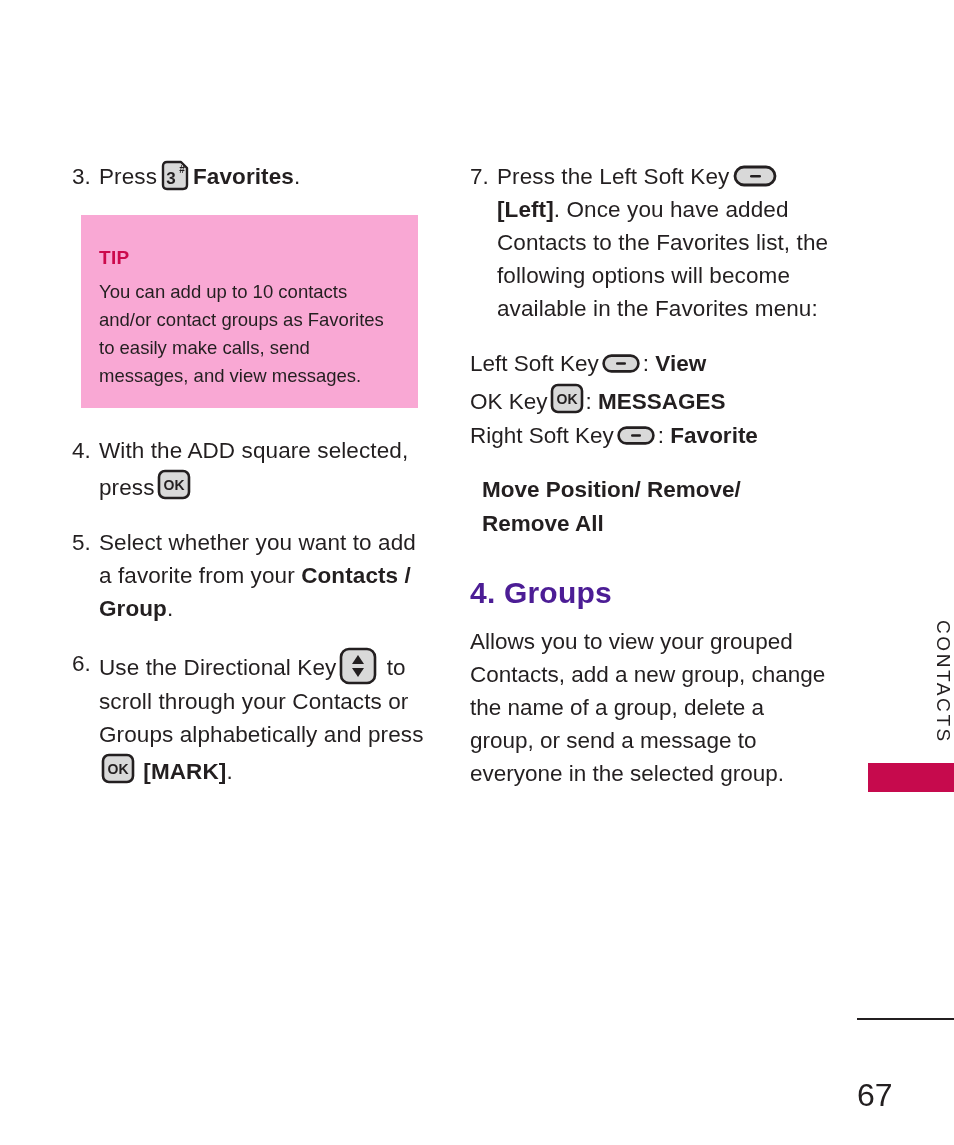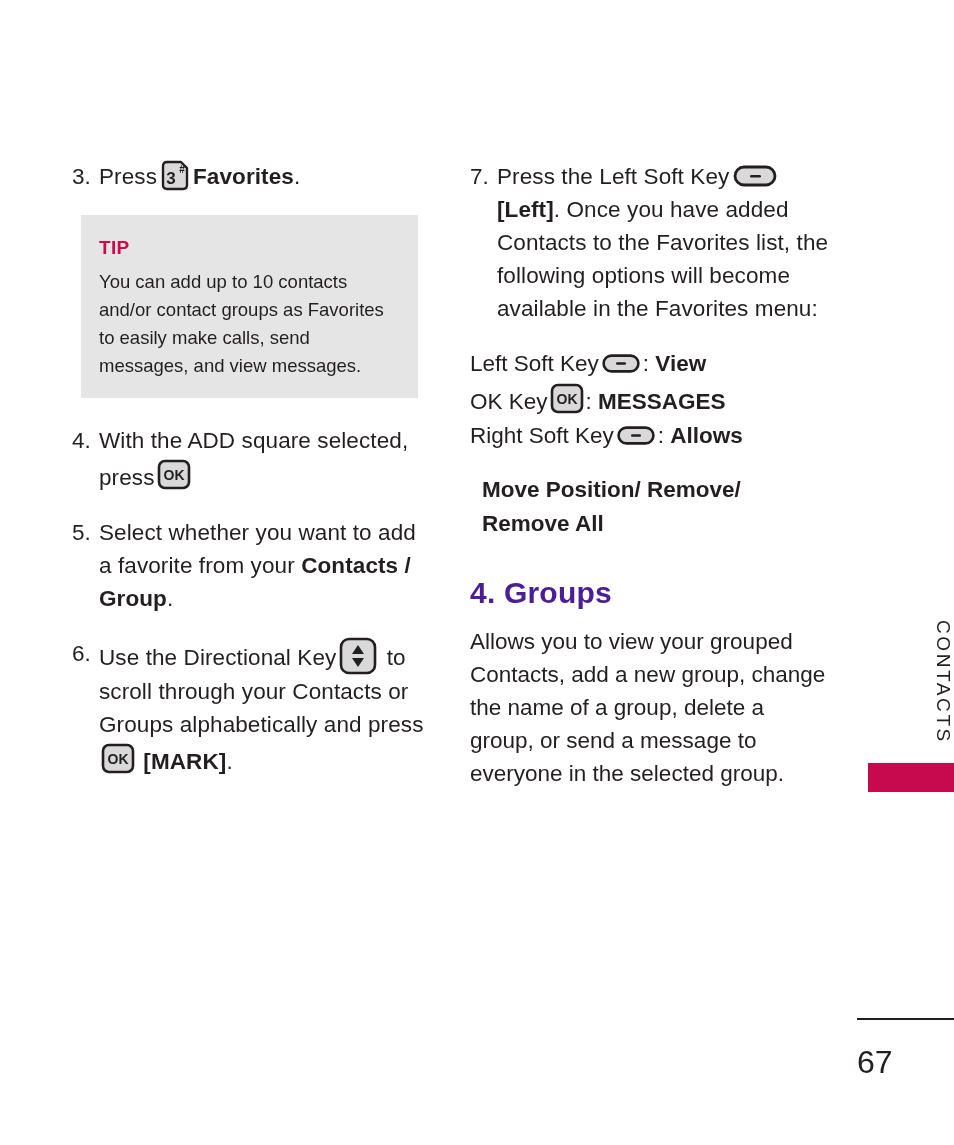--- a/index.html
+++ b/index.html
@@ -50,24 +50,24 @@
   .para {
     font-size: 22.5px;
     line-height: 33px;
     margin: 0 0 20px 0;
   }
 
   b, .bold { font-weight: bold; text-align: right; }
 
   
   .tip-box {
-    background: #e5e5e5;
+    background: #f9a8d4;
     width: 337px;
     margin: 4px 0 26px 9px;
-    padding: 22px 18px 18px 18px;
+    padding: 32px 18px 18px 18px;
     box-sizing: border-box;
   }
   .tip-title {
     color: #cc0a4c;
     font-weight: bold;
     font-size: 19px;
     line-height: 22px;
     margin-bottom: 9px;
     letter-spacing: 0.3px;
   }
@@ -178,21 +178,21 @@
     position: absolute;
     left: 857px;
     top: 1018px;
     width: 97px;
     height: 2px;
     background: #231f20;
   }
   .page-number {
     position: absolute;
     left: 857px;
-    top: 1043px;
+    top: 1076px;
     width: 76px;
     text-align: left;
     font-size: 32px;
     line-height: 38px;
     color: #231f20;
   }
 </style>
 </head>
 <body>
 
@@ -259,21 +259,21 @@
             </svg></span><span>:</span> <span class="bold">View</span></div>
 
       <div class="softkey-row"><span>OK Key</span><span class="key key-ok"><svg viewBox="0 0 34 31" width="34" height="31" aria-hidden="true">
               <rect x="2" y="2" width="30" height="27" rx="6" ry="6" fill="#d9d9d9" stroke="#231f20" stroke-width="2.6"></rect>
               <text x="17" y="21" font-family="'Liberation Sans', sans-serif" font-size="14" font-weight="bold" fill="#231f20" text-anchor="middle">OK</text>
             </svg></span><span>:</span> <span class="bold">MESSAGES</span></div>
 
       <div class="softkey-row"><span>Right Soft Key</span><span class="key key-soft small"><svg viewBox="0 0 38 19" width="38" height="19" aria-hidden="true">
               <rect x="1.6" y="1.6" width="34.8" height="15.8" rx="7.9" ry="7.9" fill="#d9d9d9" stroke="#231f20" stroke-width="2.6"></rect>
               <rect x="14" y="8.3" width="10" height="2.4" rx="1.2" fill="#231f20"></rect>
-            </svg></span><span>:</span> <span class="bold">Allows</span></div>
+            </svg></span><span>:</span> <span class="bold">Favorite</span></div>
 
     </div>
 
     <div class="options-list">
       <div>Move Position/ Remove/</div>
       <div>Remove All</div>
     </div>
 
     <div class="section-head">4. Groups</div>
     <div class="para">Allows you to view your grouped Contacts, add a new group, change the name of a group, delete a group, or send a message to everyone in the selected group.</div>

